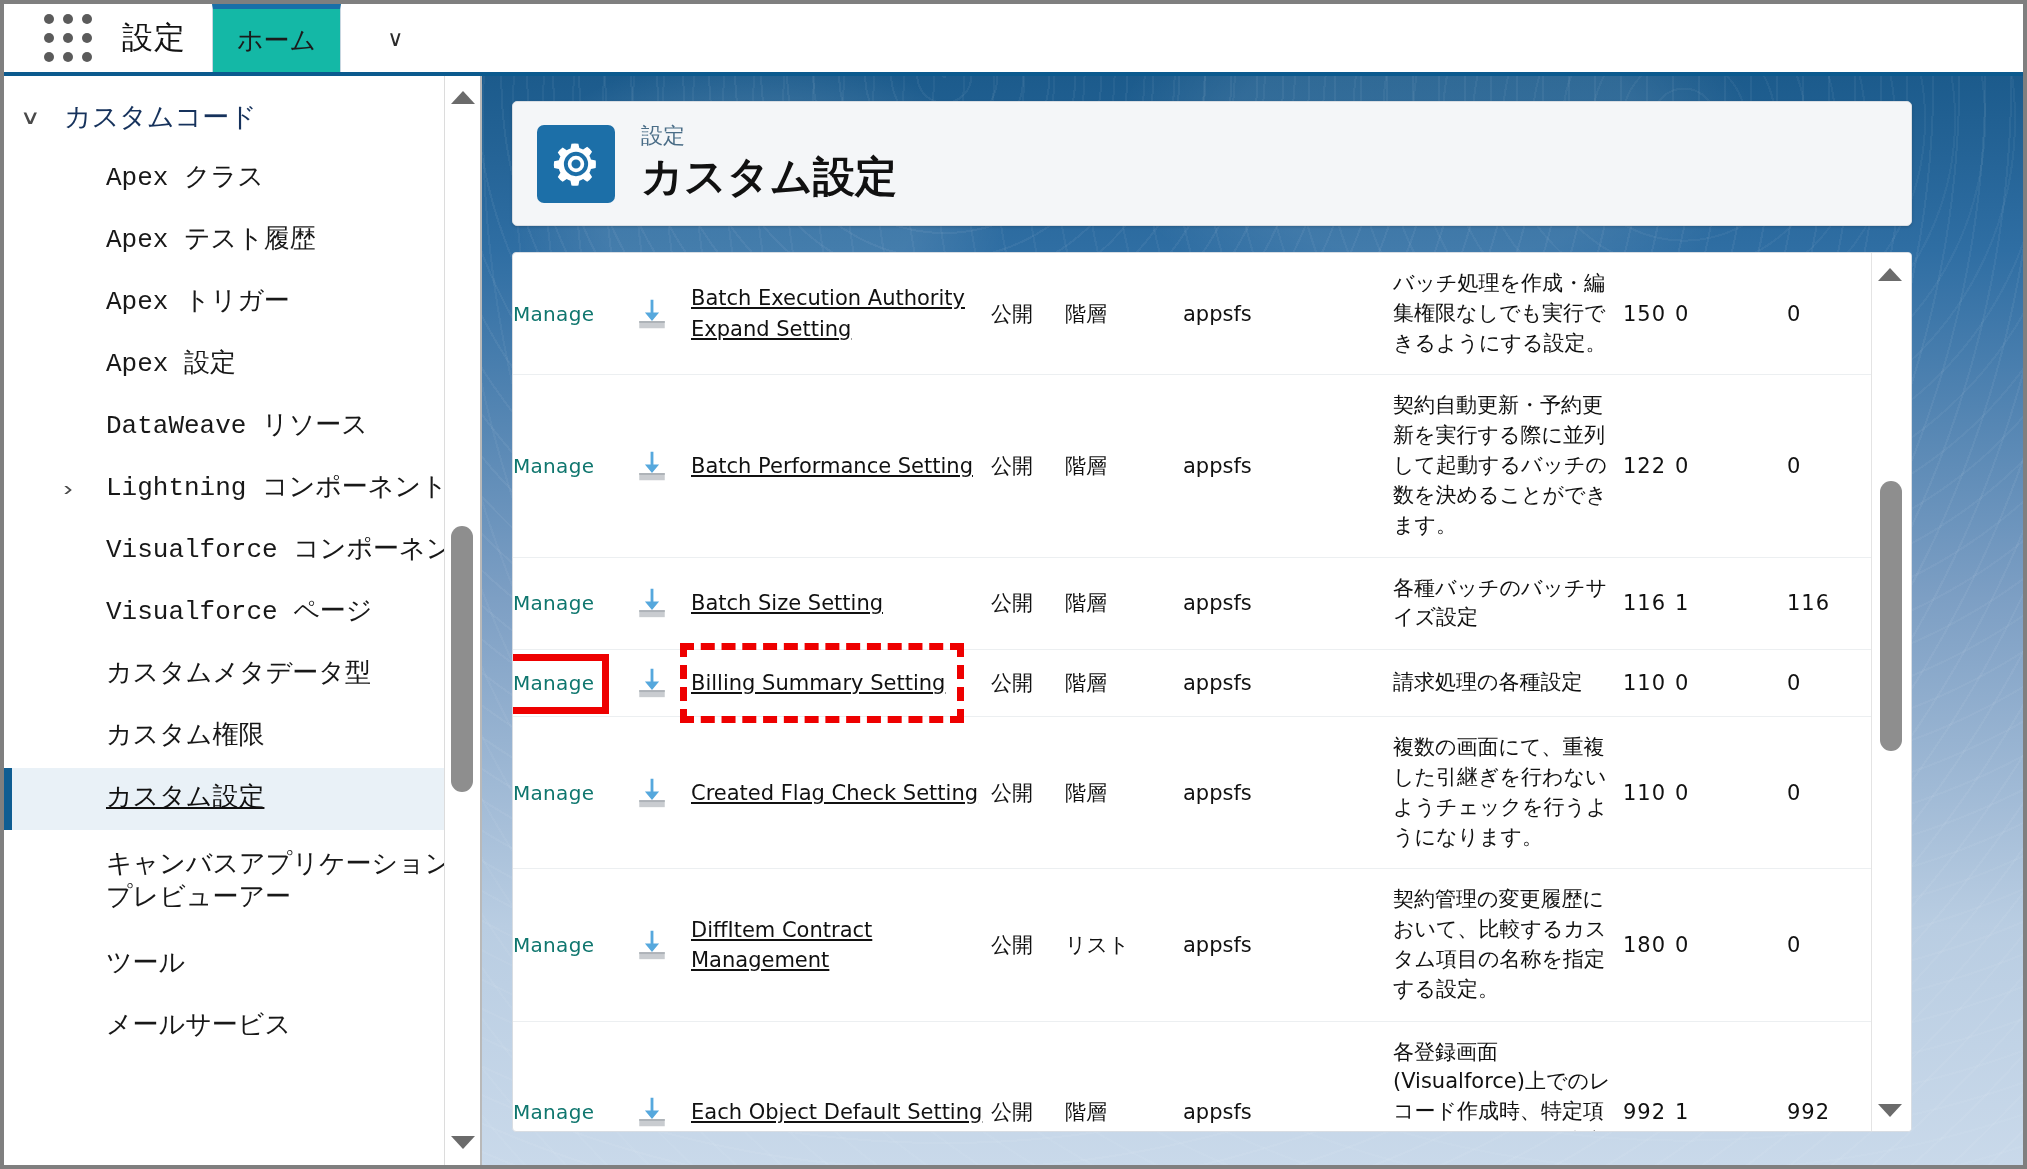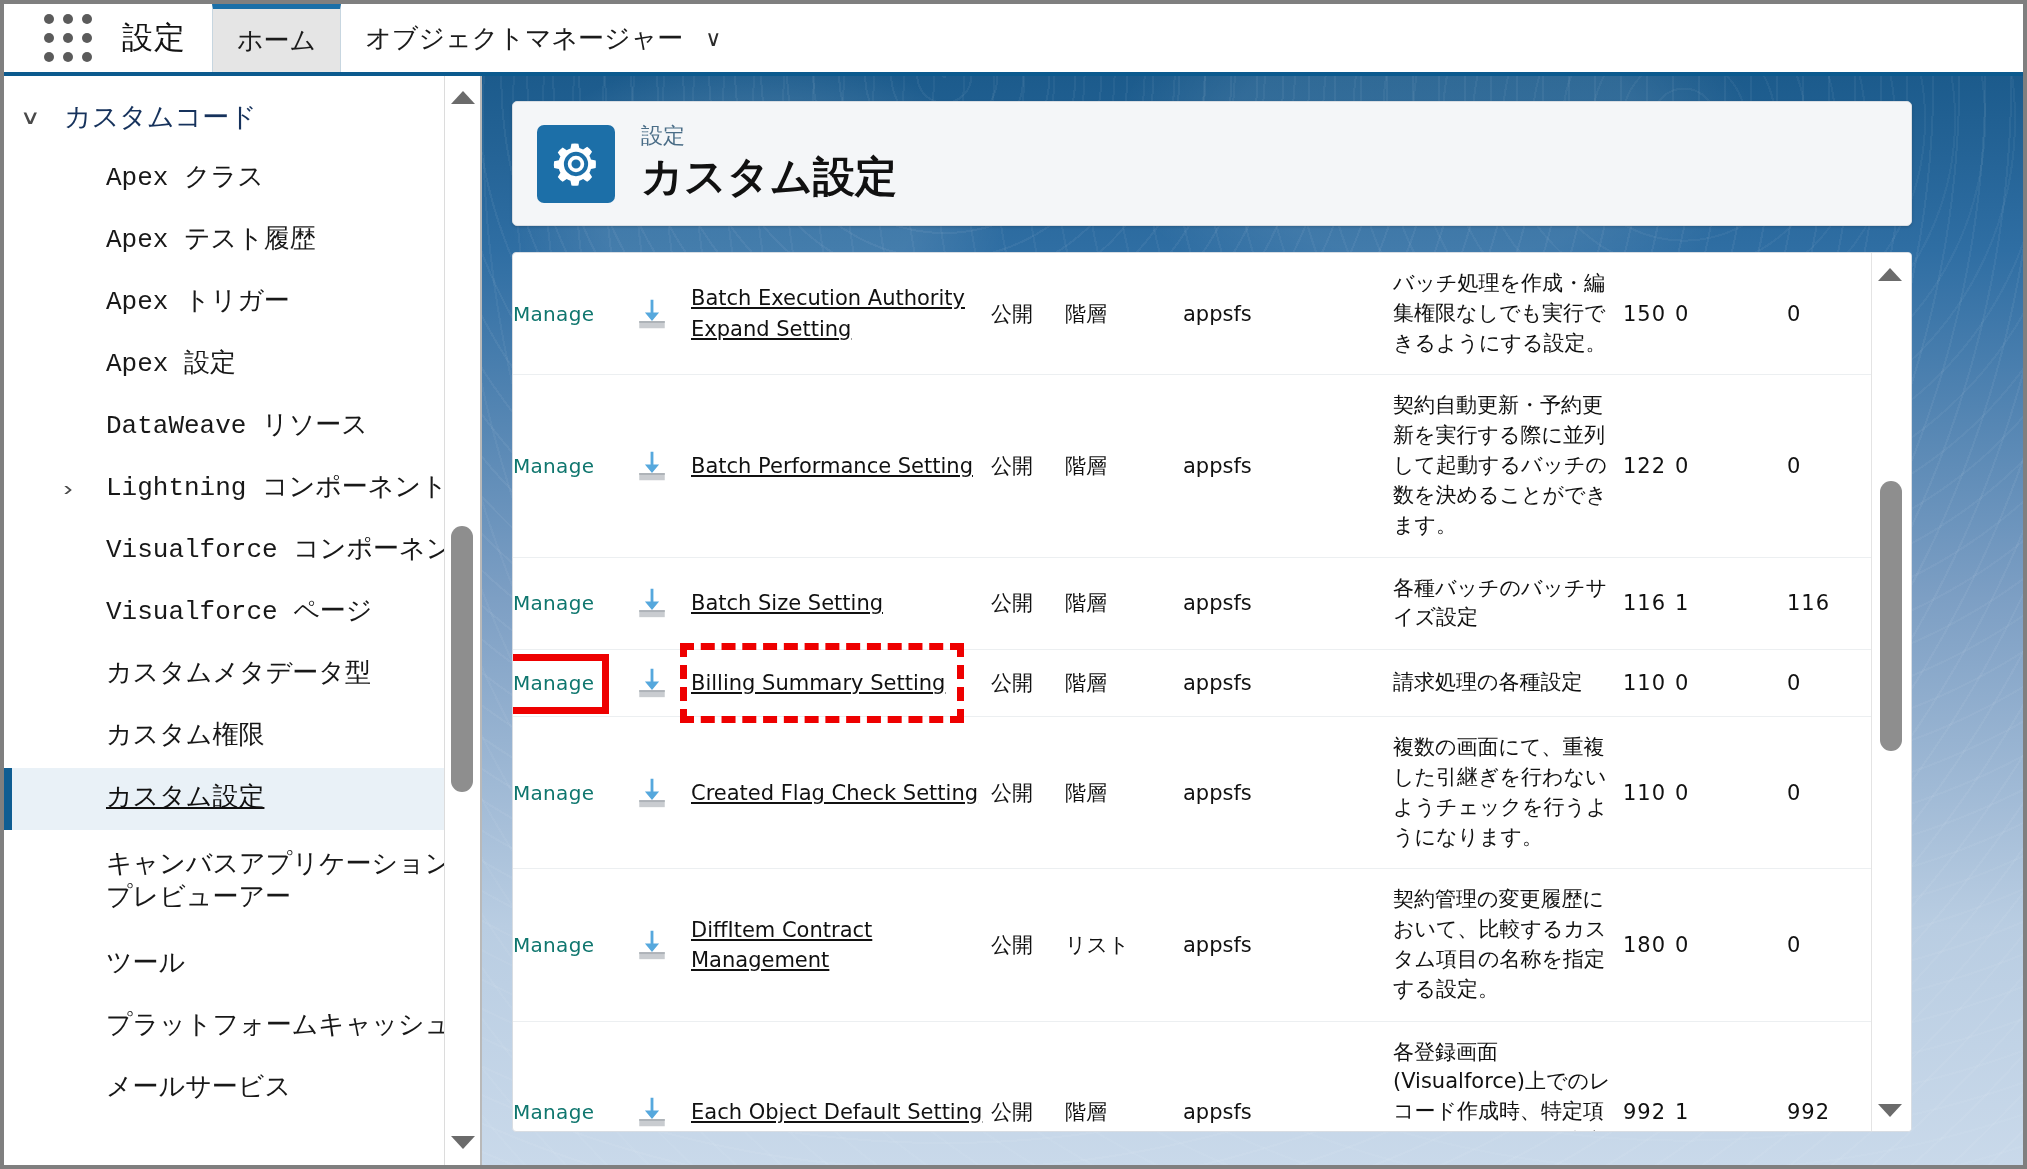--- a/index.html
+++ b/index.html
@@ -44,21 +44,21 @@
     font-family: "DejaVu Sans", sans-serif;
   }
   .nav-tab {
     display: flex; align-items: center; justify-content: center;
     padding: 0 24px;
     font-size: 26px; color: #1b1b1b;
     font-family: "DejaVu Sans", sans-serif;
     cursor: pointer; position: relative;
   }
   .nav-tab.active {
-    background: #e5e5e5;
+    background: #14b8a6;
     border-top: 5px solid #1a6fa8;
     border-left: 1px solid #c7d6e0;
     border-right: 1px solid #c7d6e0;
   }
   .nav-tab .chev { margin-left: 22px; font-size: 22px; color: #2b2b2b; }
 
   
   #bodywrap {
     position: absolute; left: 0; top: 72px;
     width: 2019px; height: 1089px;
@@ -280,21 +280,20 @@
           <i></i>
           <i></i>
           <i></i>
       </div>
     </div>
     <div id="setup-label">設定</div>
     <div class="nav-tab active">
       <span>ホーム</span>
     </div>
     <div class="nav-tab">
-      <span>オブジェクトマネージャー</span>
       <span class="chev">∨</span>
     </div>
   </div>
 
   <div id="bodywrap">
 
     <div id="leftnav">
       <div id="leftnav-inner">
 
         <div class="nav-group">
@@ -334,23 +333,20 @@
           <span class="lbl">カスタム権限</span>
         </div>
         <div class="nav-item selected">
           <span class="lbl">カスタム設定</span>
         </div>
         <div class="nav-item two-line">
           <span class="lbl">キャンバスアプリケーションのプレビューアー</span>
         </div>
         <div class="nav-item">
           <span class="lbl">ツール</span>
-        </div>
-        <div class="nav-item">
-          <span class="lbl">プラットフォームキャッシュ</span>
         </div>
         <div class="nav-item">
           <span class="lbl">メールサービス</span>
         </div>
       </div>
 
       <div id="leftscroll">
         <div class="sb-arrow up">
             <div class="tri-up"></div>
           </div>

